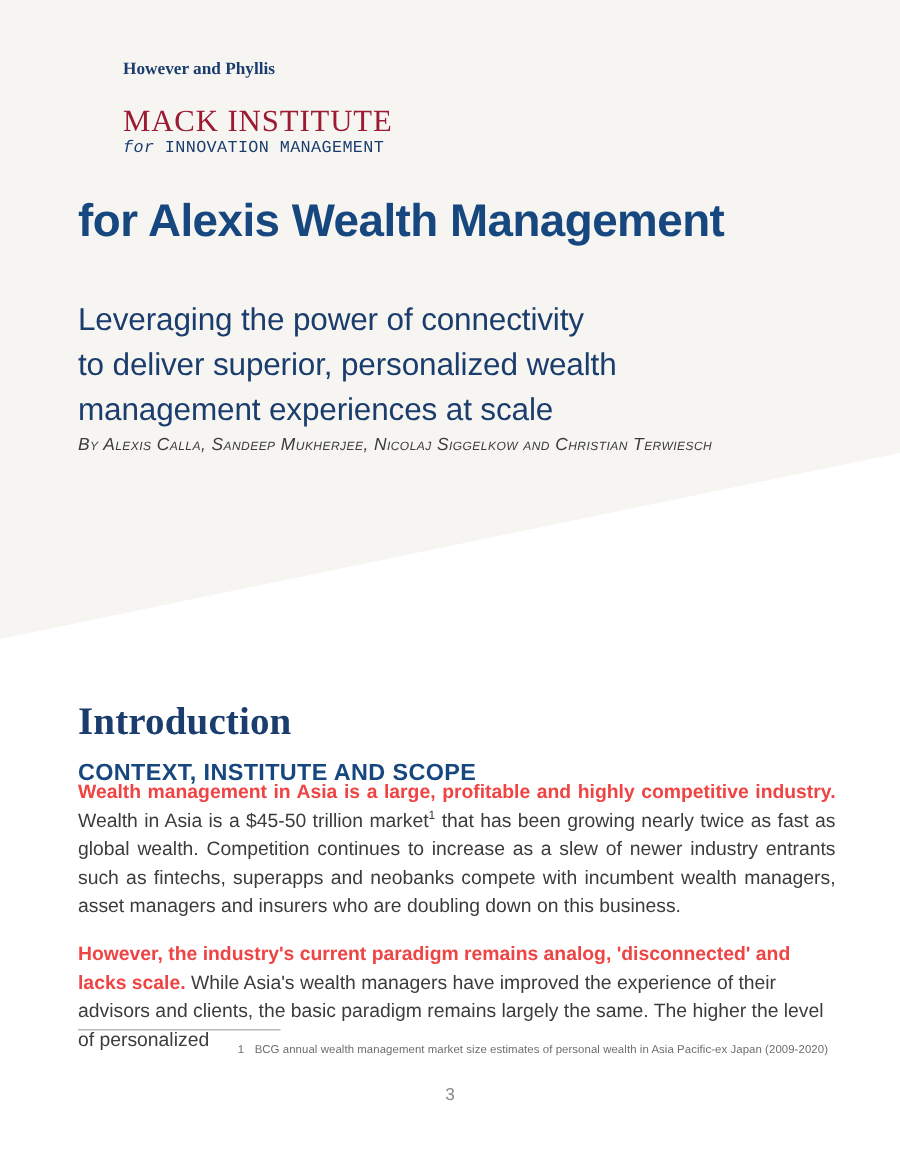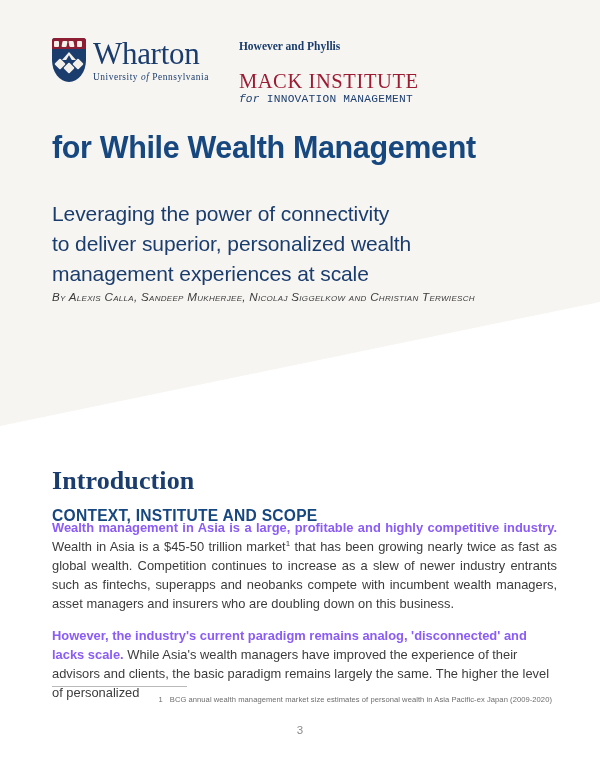--- a/index.html
+++ b/index.html
@@ -231,21 +231,21 @@
   }
   .para {
     font-size: 12.9px;
     line-height: 1.47;
     color: #3c3c3c;
     text-align: justify;
     margin: 0 0 13px 0;
   }
   .para.last { text-align: left; }
   .para b {
-    color: #8b5cf6;
+    color: #ef4444;
     font-weight: bold;
   }
   sup {
     font-size: 0.62em;
     vertical-align: super;
     line-height: 0;
   }
 
   
   .footnote-rule {
@@ -283,52 +283,33 @@
 <body>
 
 <div id="page">
 
   <div class="bg-band"></div>
 
   <div class="content">
 
     <div class="logos">
 
-      <div class="wharton-lockup">
-        <div class="shield">
-          <div class="shield-body"></div>
-          <div class="chev"></div>
-          <div class="dia d1"></div>
-          <div class="dia d2"></div>
-          <div class="dia d3"></div>
-          <div class="shield-banner">
-            <div class="banner-mark bm1"></div>
-            <div class="banner-mark bm2"></div>
-            <div class="banner-mark bm3"></div>
-            <div class="banner-mark bm4"></div>
-          </div>
-        </div>
-        <div class="wharton-text">
-          <div class="wharton-name">Wharton</div>
-          <div class="wharton-sub"><span>University </span><span class="of">of </span><span>Pennsylvania</span></div>
-        </div>
-      </div>
 
       <div class="divider-gap"></div>
 
       <div class="mack">
         <div class="mack-line1"><span>However </span><span class="ital">and</span><span> Phyllis</span></div>
         <div class="mack-line2">MACK INSTITUTE</div>
         <div class="mack-line3"><span class="ital">for</span><span> INNOVATION MANAGEMENT</span></div>
       </div>
 
     </div>
 
     <h1 class="title">
-      <span class="tl">for While Wealth Management</span>
+      <span class="tl">for Alexis Wealth Management</span>
     </h1>
 
     <div class="subtitle">
       <span class="sl">Leveraging the power of connectivity</span>
       <span class="sl">to deliver superior, personalized wealth</span>
       <span class="sl">management experiences at scale</span>
     </div>
 
     <div class="byline">By Alexis Calla, Sandeep Mukherjee, Nicolaj Siggelkow and Christian Terwiesch</div>
 

